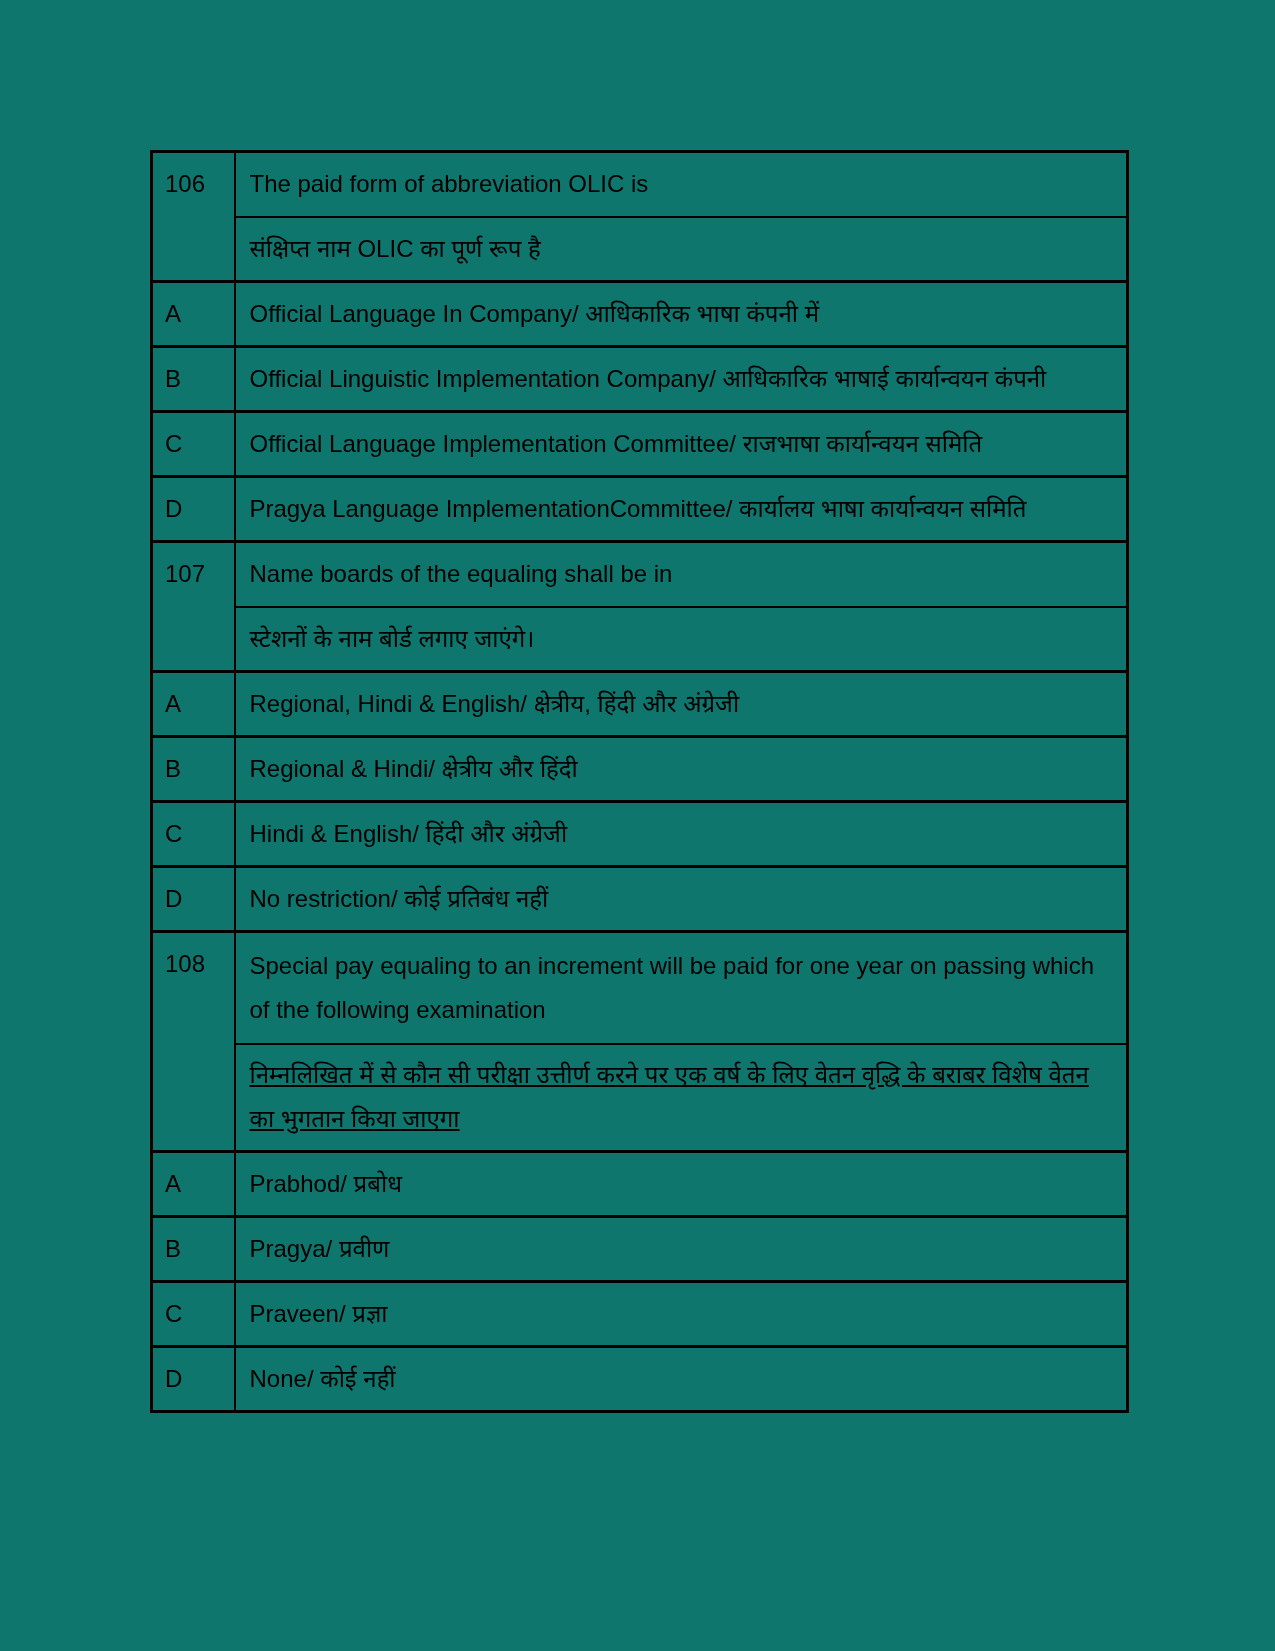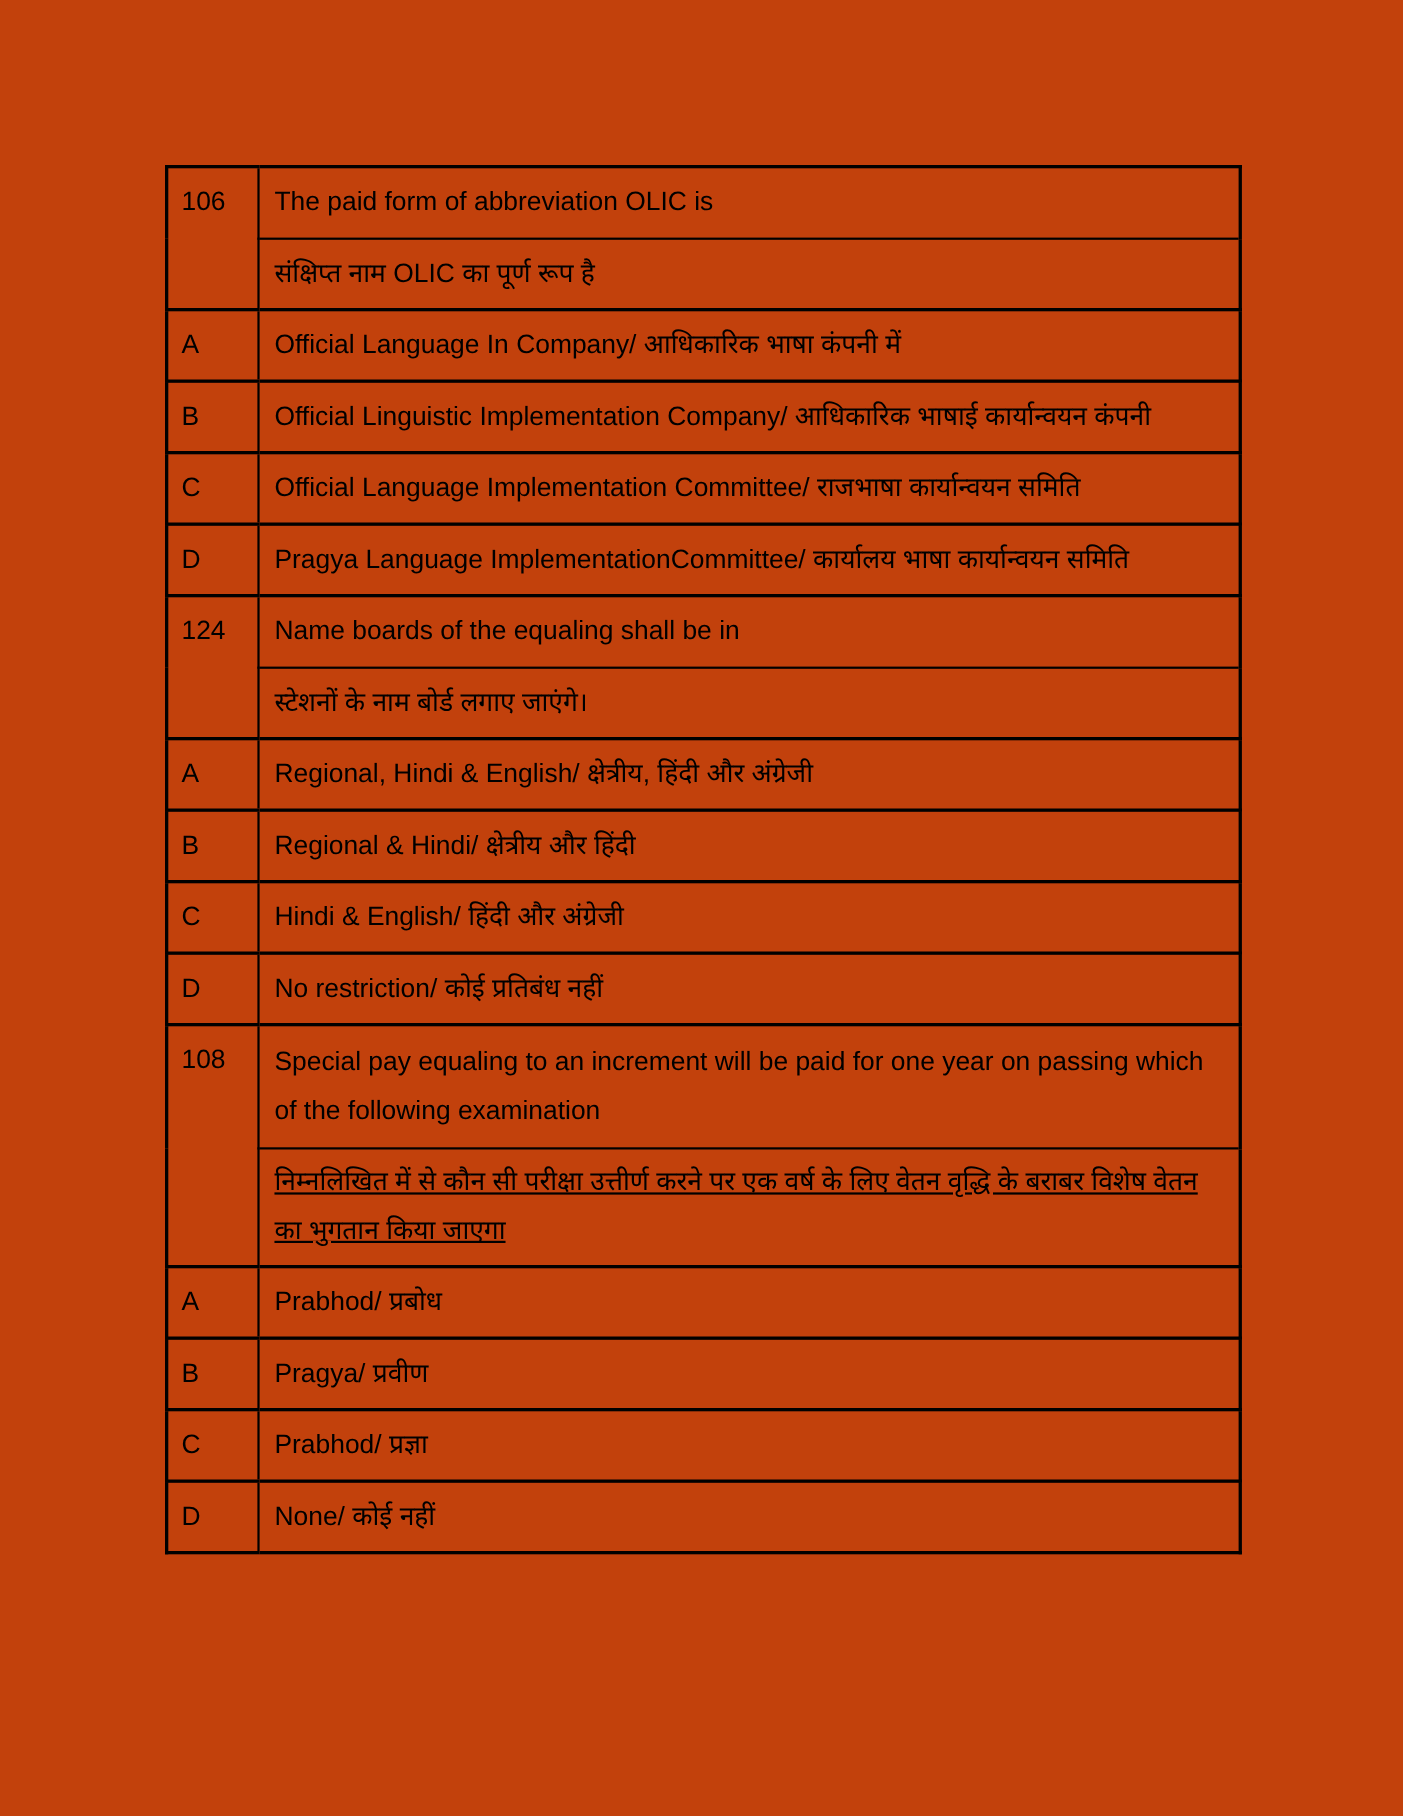--- a/index.html
+++ b/index.html
@@ -4,21 +4,21 @@
 <style>
   html, body {
     margin: 0;
     padding: 0;
     background: #ffffff;
   }
   .page {
     position: relative;
     width: 1275px;
     height: 1651px;
-    background: #c2410c;
+    background: #0f766e;
     color: #000000;
     font-family: "Liberation Sans", "DejaVu Sans", sans-serif;
     overflow: hidden;
   }
   table.q-table {
     position: absolute;
     left: 150px;
     top: 150px;
     width: 976px;
     border-collapse: collapse;
@@ -91,21 +91,21 @@
       <tr class="h65">
         <td class="letter">C</td>
         <td class="otext">Official Language Implementation Committee/ राजभाषा कार्यान्वयन समिति</td>
       </tr>
       <tr class="h65">
         <td class="letter">D</td>
         <td class="otext">Pragya Language ImplementationCommittee/ कार्यालय भाषा कार्यान्वयन समिति</td>
       </tr>
 
       <tr class="h65">
-        <td class="num" rowspan="2">124</td>
+        <td class="num" rowspan="2">107</td>
         <td class="qen">Name boards of the equaling shall be in</td>
       </tr>
       <tr class="h65">
         <td class="qhi">स्टेशनों के नाम बोर्ड लगाए जाएंगे।</td>
       </tr>
       <tr class="h65">
         <td class="letter">A</td>
         <td class="otext">Regional, Hindi &amp; English/ क्षेत्रीय, हिंदी और अंग्रेजी</td>
       </tr>
       <tr class="h65">
@@ -131,21 +131,21 @@
       <tr class="h65">
         <td class="letter">A</td>
         <td class="otext">Prabhod/ प्रबोध</td>
       </tr>
       <tr class="h65">
         <td class="letter">B</td>
         <td class="otext">Pragya/ प्रवीण</td>
       </tr>
       <tr class="h65">
         <td class="letter">C</td>
-        <td class="otext">Prabhod/ प्रज्ञा</td>
+        <td class="otext">Praveen/ प्रज्ञा</td>
       </tr>
       <tr class="h65">
         <td class="letter">D</td>
         <td class="otext">None/ कोई नहीं</td>
       </tr>
 
     </tbody>
   </table>
 </div>
 

